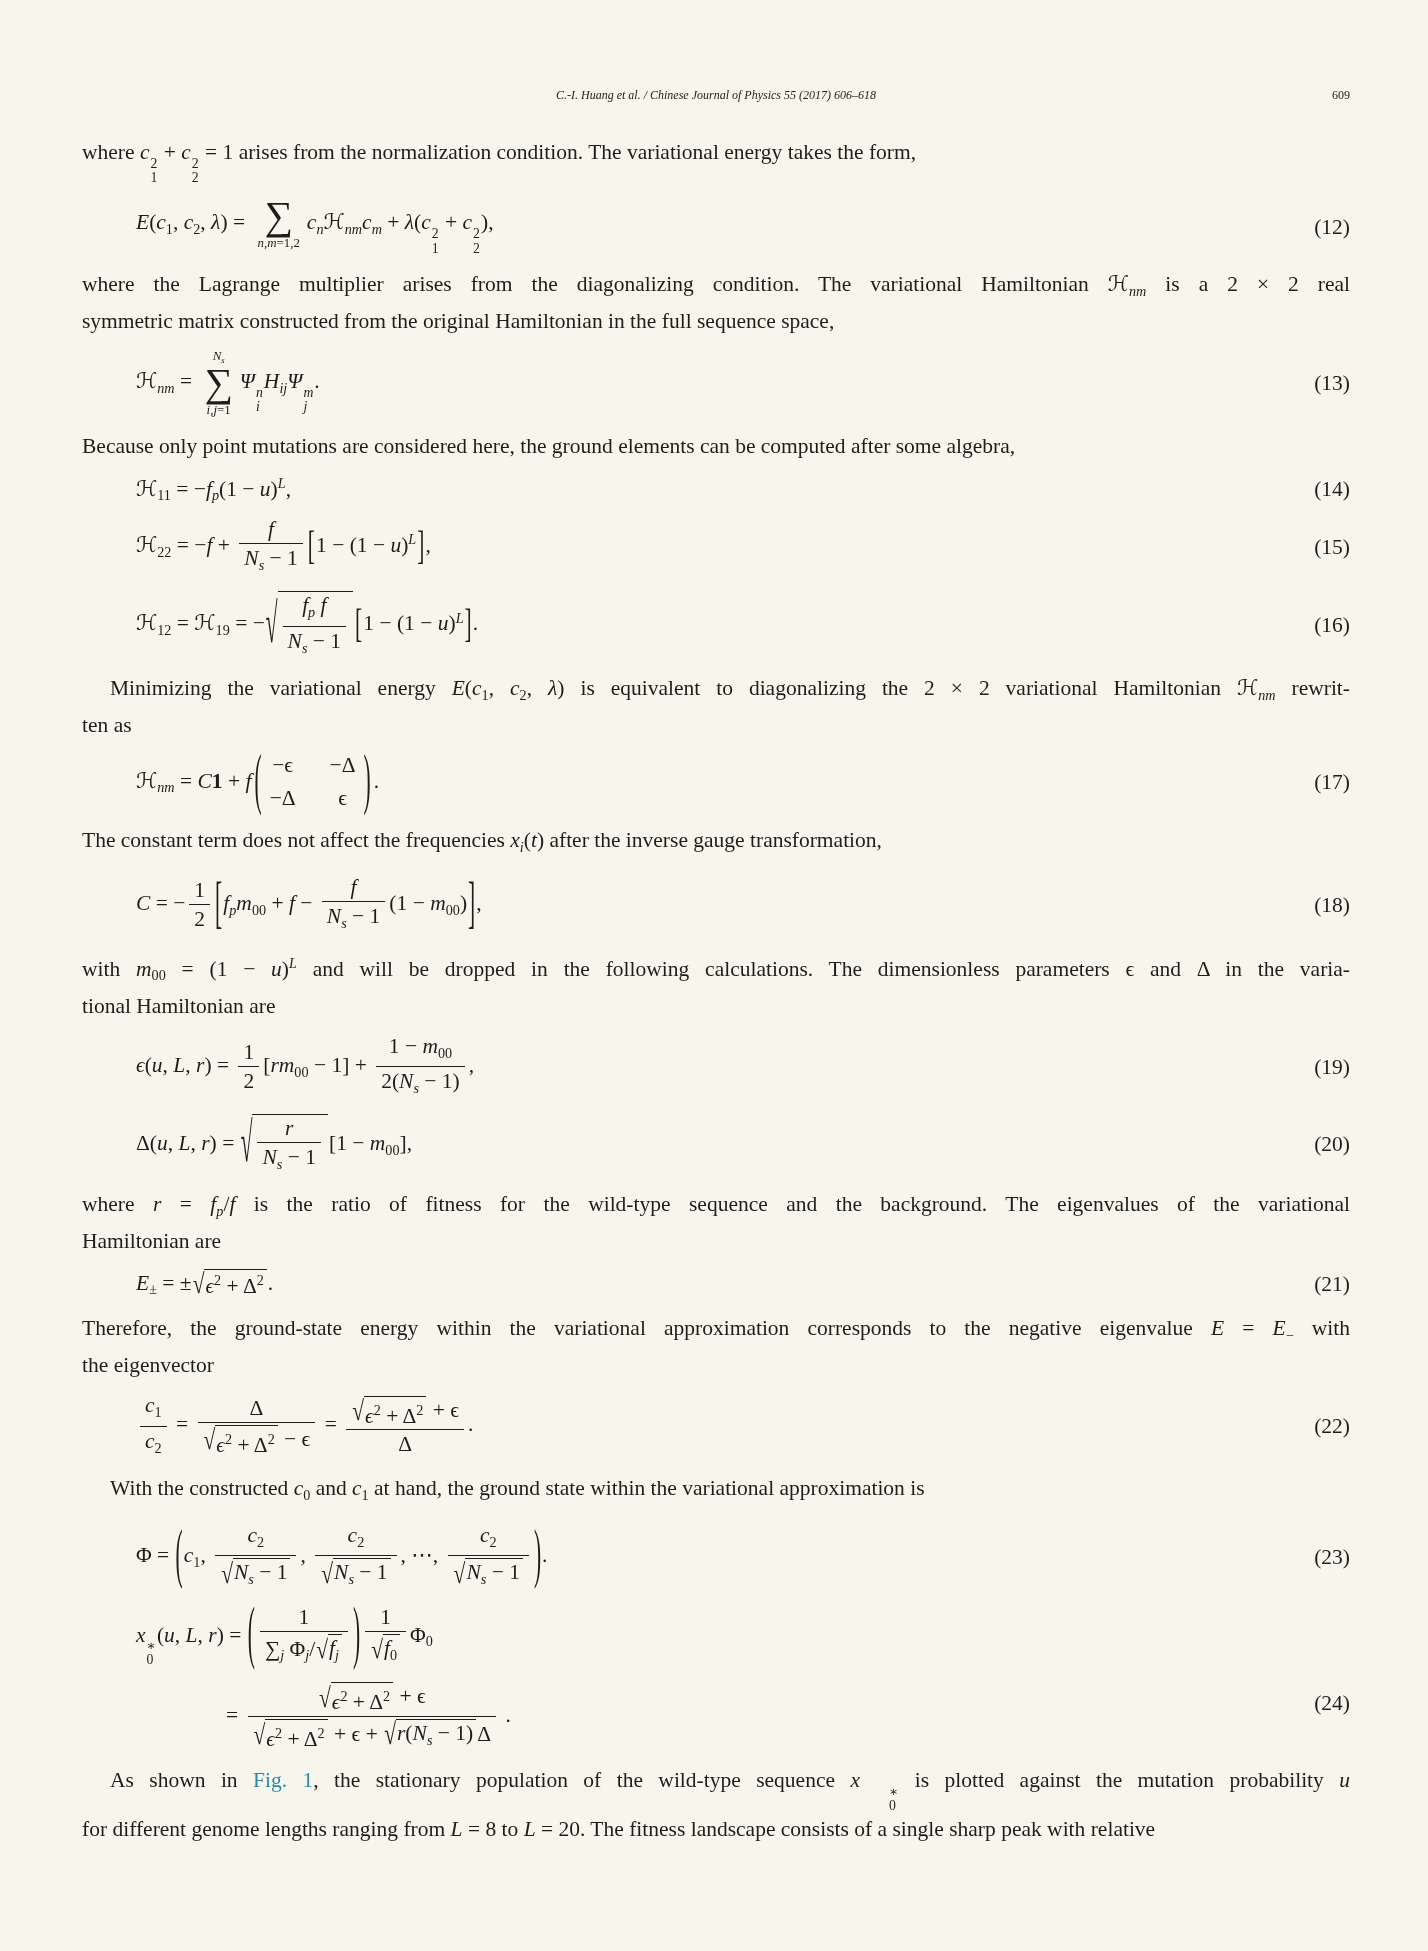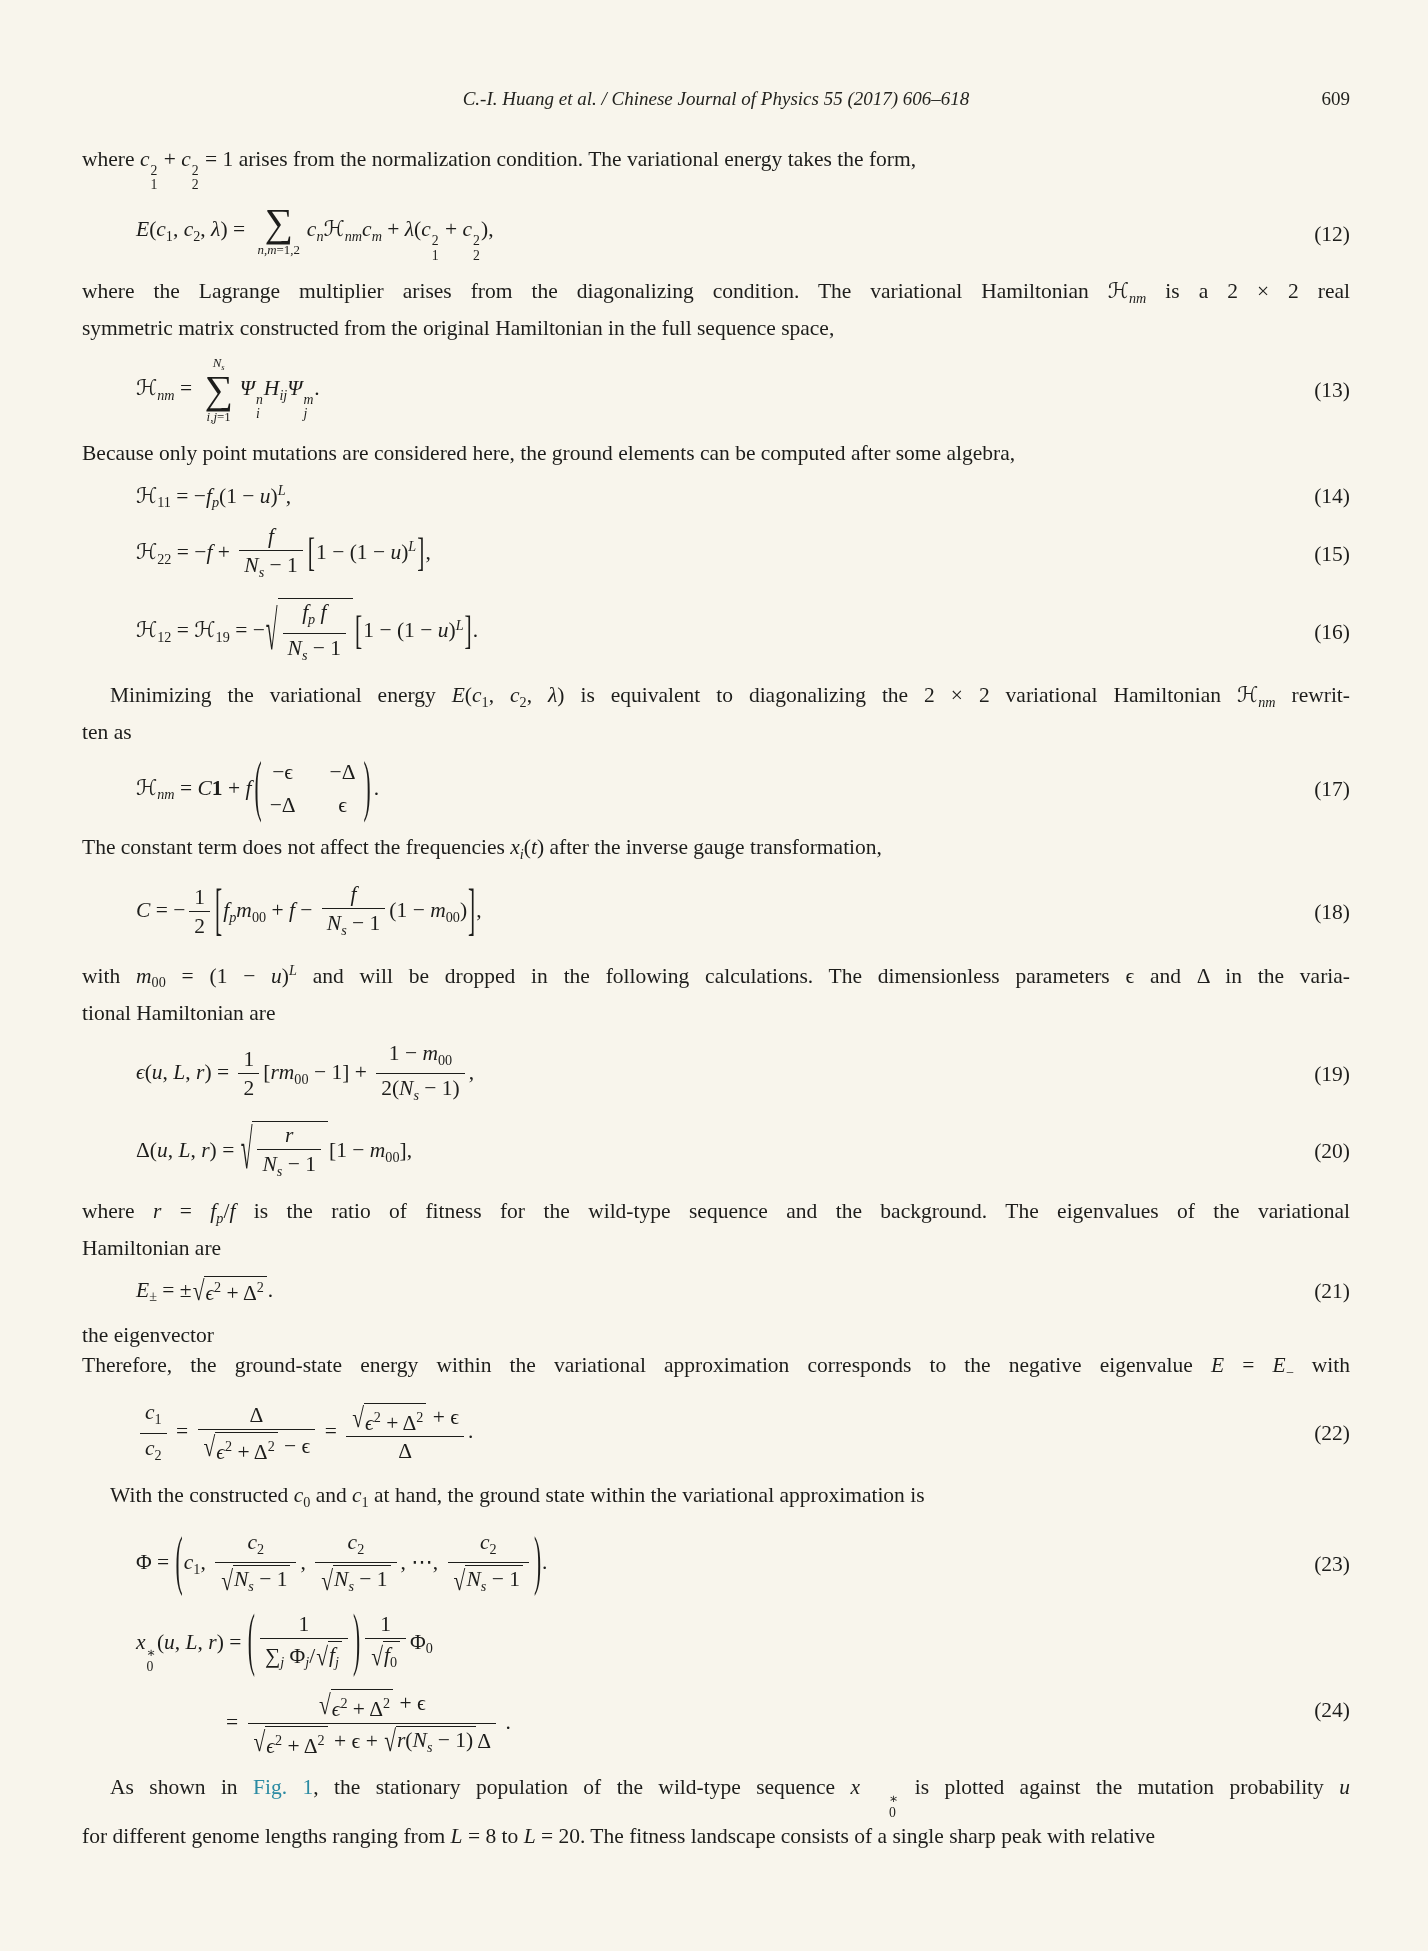--- a/index.html
+++ b/index.html
@@ -5,21 +5,21 @@
   html,body{margin:0;padding:0;}
   .page{
     width:1428px;height:1951px;overflow:hidden;position:relative;
     background:var(--bg,#f8f5ec);
     color:var(--fg,#1d1d1b);
     font-family:"Liberation Serif","DejaVu Serif",serif;
     font-size:21.5px;
   }
   .inner{box-sizing:border-box;padding:88px 78px 0 82px;}
   
-  .hdr{position:relative;text-align:center;font-style:italic;font-size:19px;margin-bottom:34px;color:#23231f;}
+  .hdr{position:relative;text-align:center;font-style:italic;font-size:12px;margin-bottom:34px;color:#23231f;}
   .hdr .pg{position:absolute;right:0;top:0;font-style:normal;}
   
   .para{line-height:30px;}
   .ln{text-align:justify;text-align-last:justify;}
   .ln.last{text-align-last:auto;}
   .para.ind .ln:first-child{text-indent:28px;}
   
   .eqrow{display:flex;align-items:center;margin:13px 0;padding-left:54px;}
   .eqline{line-height:1.3;}
   .eqline + .eqline{margin-top:14px;margin-left:90px;}
@@ -179,22 +179,22 @@
         <div class="eqrow">
           <div class="eqbody">
             <div class="eqline"><span class="it">E</span><span class="sb"><span>±</span></span><span> = ±</span><span class="sq">
                 <span class="rad" style="transform: scaleY(1.3);">√</span>
                 <span class="c"><span class="it">ϵ</span><span class="sp2"><span>2</span></span><span> + Δ</span><span class="sp2"><span>2</span></span></span>
               </span><span>.</span></div>
           </div>
           <span class="eqnum">(21)</span>
         </div>
         <div class="para">
+          <div class="ln"><span>Therefore, the ground-state energy within the variational approximation corresponds to the negative eigenvalue </span><span class="it">E</span><span> = </span><span class="it">E</span><span class="sb"><span>−</span></span><span> with</span></div>
           <div class="ln last"><span>the eigenvector</span></div>
-          <div class="ln"><span>Therefore, the ground-state energy within the variational approximation corresponds to the negative eigenvalue </span><span class="it">E</span><span> = </span><span class="it">E</span><span class="sb"><span>−</span></span><span> with</span></div>
         </div>
         <div class="eqrow">
           <div class="eqbody">
             <div class="eqline"><span class="fr"><span class="n"><span class="it">c</span><span class="sb"><span>1</span></span></span><span class="dn"><span class="it">c</span><span class="sb"><span>2</span></span></span></span><span> = </span><span class="fr"><span class="n"><span>Δ</span></span><span class="dn"><span class="sq">
                     <span class="rad" style="transform: scaleY(1.3);">√</span>
                     <span class="c"><span class="it">ϵ</span><span class="sp2"><span>2</span></span><span> + Δ</span><span class="sp2"><span>2</span></span></span>
                   </span><span> − ϵ</span></span></span><span> = </span><span class="fr"><span class="n"><span class="sq">
                     <span class="rad" style="transform: scaleY(1.3);">√</span>
                     <span class="c"><span class="it">ϵ</span><span class="sp2"><span>2</span></span><span> + Δ</span><span class="sp2"><span>2</span></span></span>
                   </span><span> + ϵ</span></span><span class="dn"><span>Δ</span></span></span><span>.</span></div>

